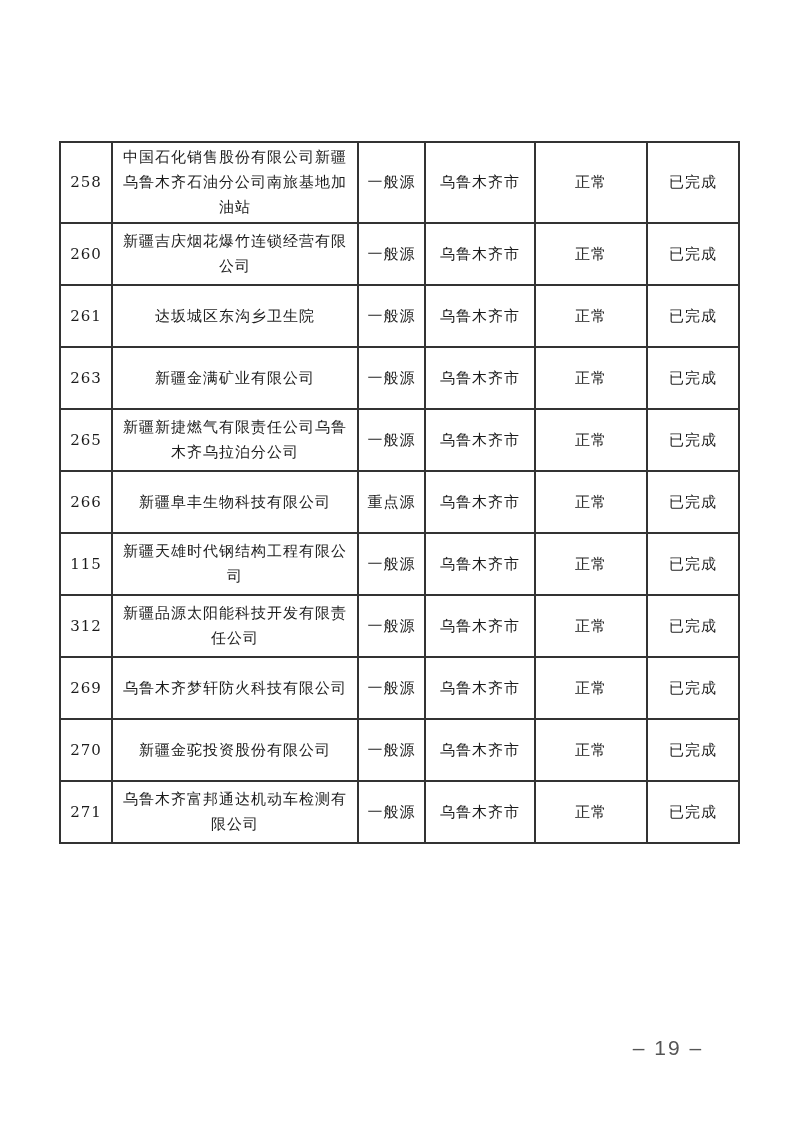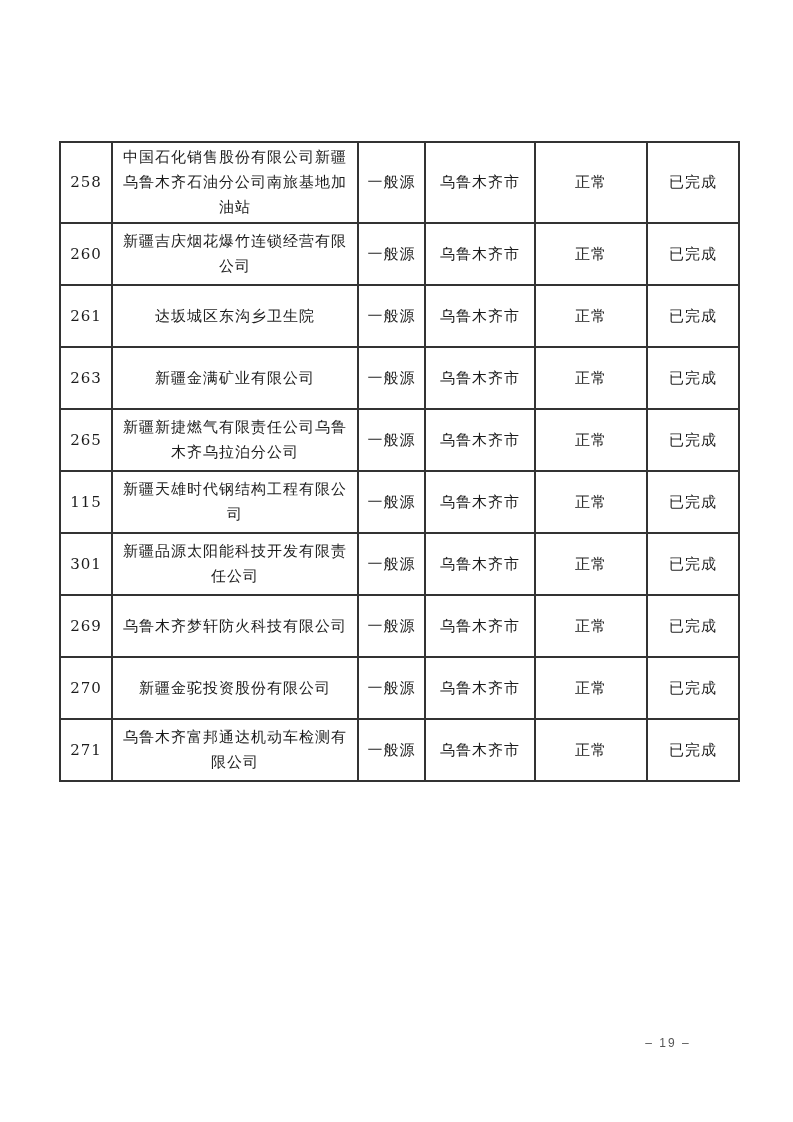--- a/index.html
+++ b/index.html
@@ -43,21 +43,21 @@
     vertical-align: bottom;
     padding-bottom: 1px;
   }
   .page-number {
     position: absolute;
     left: 623px;
     top: 1036px;
     width: 90px;
     text-align: center;
     font-family: "Liberation Sans", "DejaVu Sans", sans-serif;
-    font-size: 12px;
+    font-size: 21px;
     letter-spacing: 2px;
     color: #555555;
   }
 </style>
 </head>
 <body>
 
 <div class="page">
 
   <table class="doc-table">
@@ -104,29 +104,37 @@
         </tr>
         <tr>
           <td class="cell-index">265</td>
           <td class="cell-company">新疆新捷燃气有限责任公司乌鲁木齐乌拉泊分公司</td>
           <td class="cell-source-type">一般源</td>
           <td class="cell-city">乌鲁木齐市</td>
           <td class="cell-status">正常</td>
           <td class="cell-completion">已完成</td>
         </tr>
         <tr>
+          <td class="cell-index">266</td>
+          <td class="cell-company">新疆阜丰生物科技有限公司</td>
+          <td class="cell-source-type valign-bottom">重点源</td>
+          <td class="cell-city">乌鲁木齐市</td>
+          <td class="cell-status">正常</td>
+          <td class="cell-completion">已完成</td>
+        </tr>
+        <tr>
           <td class="cell-index">115</td>
           <td class="cell-company">新疆天雄时代钢结构工程有限公司</td>
           <td class="cell-source-type">一般源</td>
           <td class="cell-city">乌鲁木齐市</td>
           <td class="cell-status">正常</td>
           <td class="cell-completion">已完成</td>
         </tr>
         <tr>
-          <td class="cell-index">301</td>
+          <td class="cell-index">312</td>
           <td class="cell-company">新疆品源太阳能科技开发有限责任公司</td>
           <td class="cell-source-type">一般源</td>
           <td class="cell-city">乌鲁木齐市</td>
           <td class="cell-status">正常</td>
           <td class="cell-completion">已完成</td>
         </tr>
         <tr>
           <td class="cell-index">269</td>
           <td class="cell-company">乌鲁木齐梦轩防火科技有限公司</td>
           <td class="cell-source-type">一般源</td>

